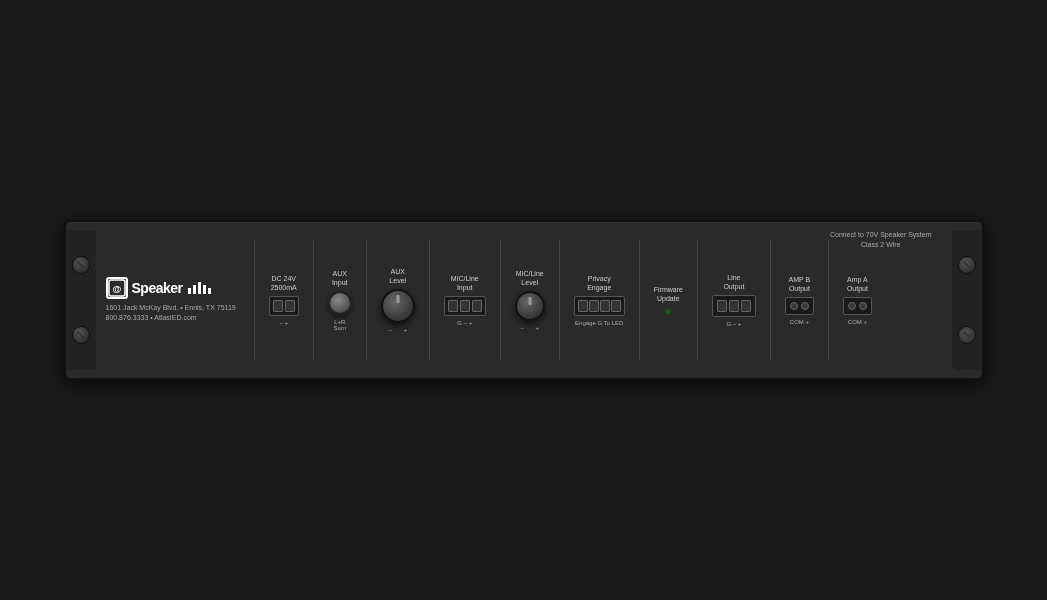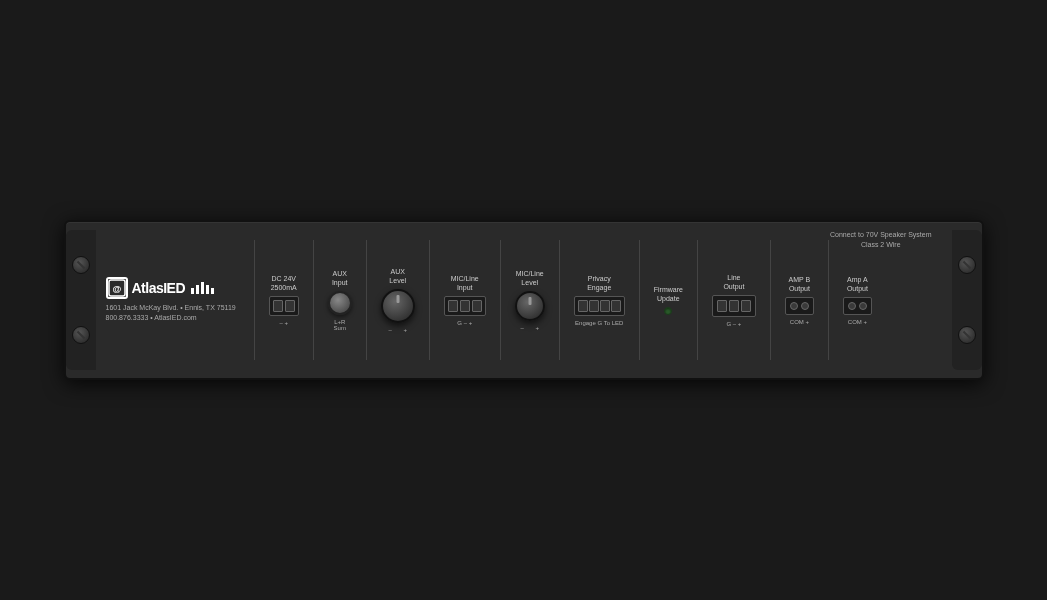--- a/index.html
+++ b/index.html
@@ -321,21 +321,21 @@
   <div class="panel-content">
 
     <div class="brand-section">
       <div class="logo-area">
         <div class="logo-shield">
           <svg width="18" height="18" viewBox="0 0 18 18">
             <rect x="1" y="1" width="16" height="16" rx="2" fill="none" stroke="white" stroke-width="1.5"></rect>
             <text x="9" y="13" text-anchor="middle" fill="white" font-size="9" font-weight="bold">@</text>
           </svg>
         </div>
-        <span class="logo-text">AtlasIED</span>
+        <span class="logo-text">Speaker</span>
         <div class="logo-bars">
           <div class="logo-bar" style="height:6px"></div>
           <div class="logo-bar" style="height:9px"></div>
           <div class="logo-bar" style="height:12px"></div>
           <div class="logo-bar" style="height:9px"></div>
           <div class="logo-bar" style="height:6px"></div>
         </div>
       </div>
       <div class="address-text">1601 Jack McKay Blvd. • Ennis, TX 75119</div>
       <div class="address-text">800.876.3333 • AtlasIED.com</div>

